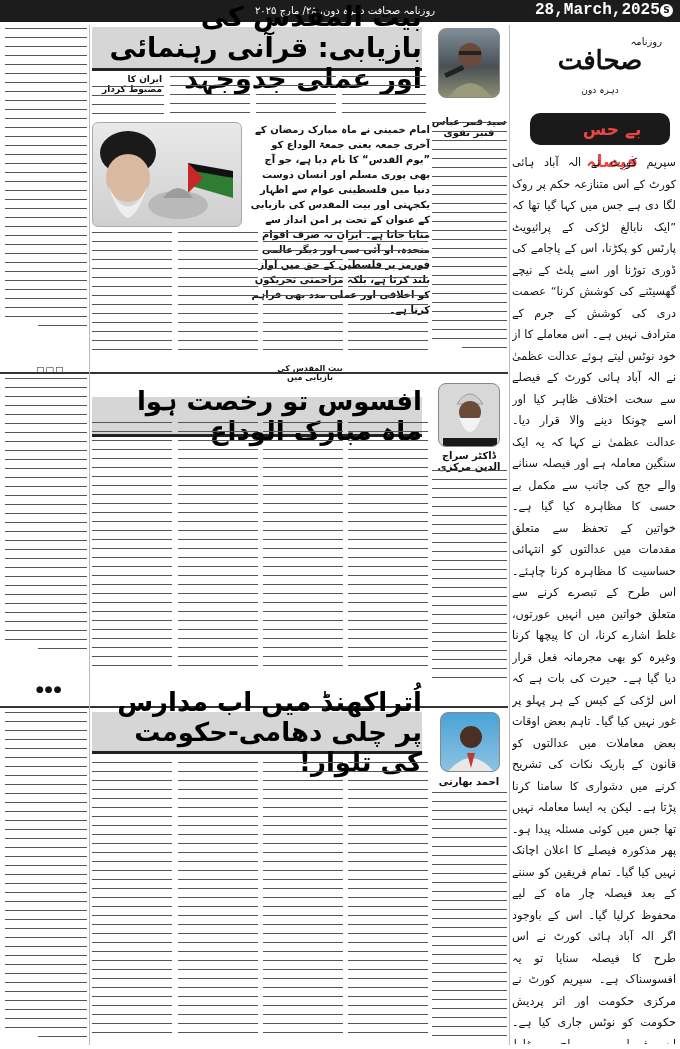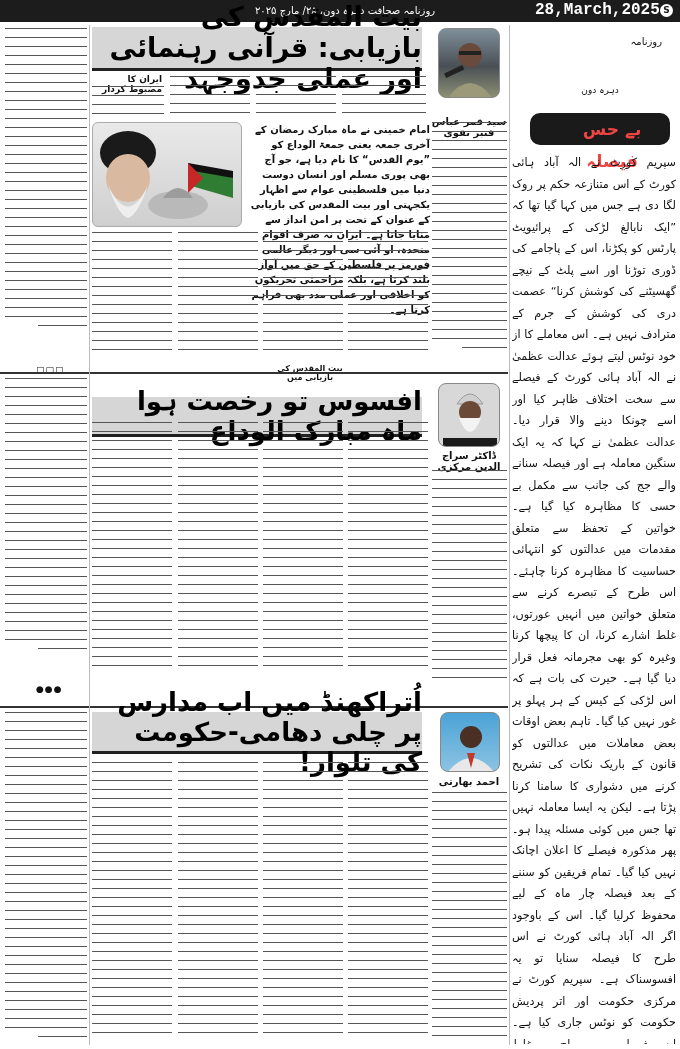--- a/index.html
+++ b/index.html
@@ -45,20 +45,21 @@
 <body>
 
 <div class="masthead">
   <span class="ur-date">روزنامہ صحافت دہرہ دون، ۲۸/ مارچ ۲۰۲۵</span>
   <span class="en-date">28,March,2025</span>
   <span class="logo-mark">S</span>
 </div>
 
 <div class="nameplate">
   <span class="np-small">روزنامہ</span>
+  <span class="np-big">صحافت</span>
   <span class="np-city">دہرہ دون</span>
 </div>
 
 <div class="editorial-title">بے حس فیصلہ</div>
 <div class="col-rule" style="left:509px; top:25px; height:1020px;"></div>
 <div class="ed-body">سپریم کورٹ نے الہ آباد ہائی کورٹ کے اس متنازعہ حکم پر روک لگا دی ہے جس میں کہا گیا تھا کہ ”ایک نابالغ لڑکی کے پرائیویٹ پارٹس کو پکڑنا، اس کے پاجامے کی ڈوری توڑنا اور اسے پلٹ کے نیچے گھسیٹنے کی کوشش کرنا“ عصمت دری کی کوشش کے جرم کے مترادف نہیں ہے۔ اس معاملے کا از خود نوٹس لیتے ہوئے عدالت عظمیٰ نے الہ آباد ہائی کورٹ کے فیصلے سے سخت اختلاف ظاہر کیا اور اسے چونکا دینے والا قرار دیا۔ عدالت عظمیٰ نے کہا کہ یہ ایک سنگین معاملہ ہے اور فیصلہ سنانے والے جج کی جانب سے مکمل بے حسی کا مظاہرہ کیا گیا ہے۔ خواتین کے تحفظ سے متعلق مقدمات میں عدالتوں کو انتہائی حساسیت کا مظاہرہ کرنا چاہئے۔ اس طرح کے تبصرے کرنے سے متعلق خواتین میں انہیں عورتوں، غلط اشارے کرنا، ان کا پیچھا کرنا وغیرہ کو بھی مجرمانہ فعل قرار دیا گیا ہے۔ حیرت کی بات ہے کہ اس لڑکی کے کیس کے ہر پہلو پر غور نہیں کیا گیا۔ تاہم بعض اوقات بعض معاملات میں عدالتوں کو قانون کے باریک نکات کی تشریح کرنے میں دشواری کا سامنا کرنا پڑتا ہے۔ لیکن یہ ایسا معاملہ نہیں تھا جس میں کوئی مسئلہ پیدا ہو۔ پھر مذکورہ فیصلے کا اعلان اچانک نہیں کیا گیا۔ تمام فریقین کو سننے کے بعد فیصلہ چار ماہ کے لیے محفوظ کرلیا گیا۔ اس کے باوجود اگر الہ آباد ہائی کورٹ نے اس طرح کا فیصلہ سنایا تو یہ افسوسناک ہے۔ سپریم کورٹ نے مرکزی حکومت اور اتر پردیش حکومت کو نوٹس جاری کیا ہے۔ ایسے فیصلوں سے سماج میں غلط پیغام جاتا ہے اور مجرموں کے حوصلے بلند ہوتے ہیں۔ POCSO ایکٹ کے تحت بچوں کے خلاف جنسی جرائم کو سنگین جرم قرار دیا گیا ہے۔ عدالتوں کو ایسے الفاظ کے استعمال سے گریز کرنا چاہئے جو متاثرہ کی تکلیف میں اضافہ کریں۔ نظری کا مظاہرہ کریں گی تو ایسے کیسز کو کنٹرول کرنے کی یقین دہانی کیسے ہو سکتی ہے۔ تاہم، جس طرح سے سپریم کورٹ نے اس معاملے کا از خود نوٹس لیا ہے جب ایک این جی او کی جانب سے سینئر وکیل شوبھا گپتا نے عدالت عظمیٰ کو ایک خط لکھا جس میں متنازعہ فیصلے کو اجاگر کیا گیا، اس سے انصاف کی امیدیں بڑھ جاتی ہیں۔</div>
 
 <div class="headline h1">بیت المقدس کی بازیابی: قرآنی رہنمائی اور عملی جدوجہد</div>
 <div class="author-photo" style="left:438px; top:28px; width:62px; height:70px; background:linear-gradient(180deg,#7f8f9a 0%,#4a4f55 55%,#8b8f74 100%);">
   <svg width="62" height="70">

